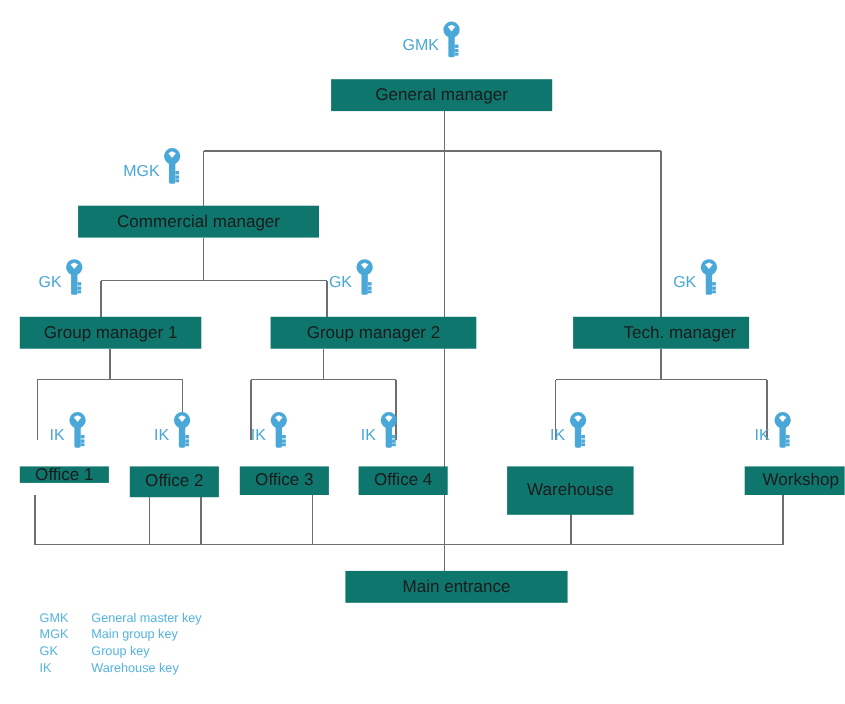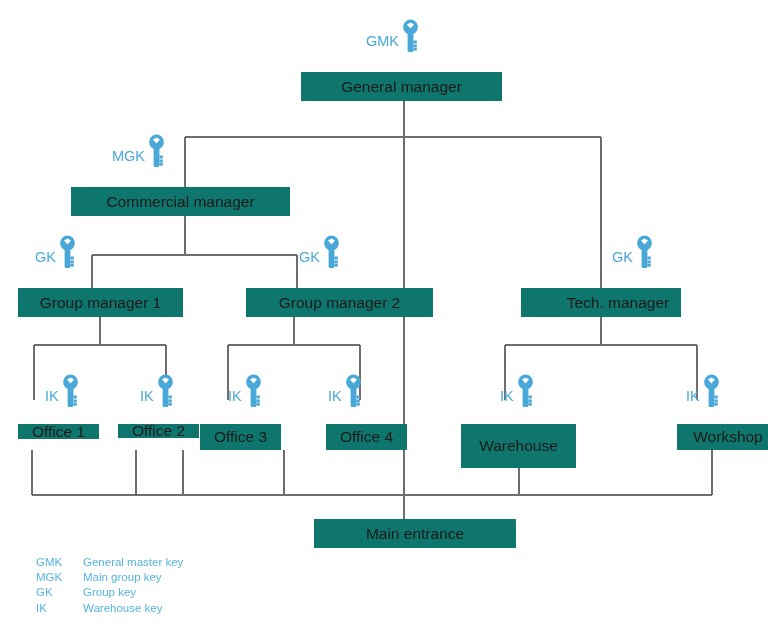--- a/index.html
+++ b/index.html
@@ -190,35 +190,35 @@
         <span class="key-code">IK</span>
         <svg class="key-glyph" viewBox="0 0 17 34">
           <circle cx="8.5" cy="8" r="7.4" fill="#4aa8d8"></circle>
           <path d="M8.5 3.6 L12 5.4 L8.5 9.6 L5 5.4 Z" fill="#ffffff"></path>
           <rect x="5.6" y="13" width="5.8" height="20" rx="1.5" fill="#4aa8d8"></rect>
           <rect x="11.4" y="21.5" width="3.4" height="3" fill="#4aa8d8"></rect>
           <rect x="11.4" y="25.5" width="3.4" height="3" fill="#4aa8d8"></rect>
           <rect x="11.4" y="29" width="3.4" height="2.6" fill="#4aa8d8"></rect>
         </svg>
       </div>
-      <div class="node" style="left: 118px; top: 424px; width: 81px; height: 14px;">
+      <div class="node" style="left: 118px; top: 424px; width: 81px; height: 28px;">
         <span>Office 2</span>
       </div>
       <div class="key-tag" style="left: 140px; top: 374px;">
         <span class="key-code">IK</span>
         <svg class="key-glyph" viewBox="0 0 17 34">
           <circle cx="8.5" cy="8" r="7.4" fill="#4aa8d8"></circle>
           <path d="M8.5 3.6 L12 5.4 L8.5 9.6 L5 5.4 Z" fill="#ffffff"></path>
           <rect x="5.6" y="13" width="5.8" height="20" rx="1.5" fill="#4aa8d8"></rect>
           <rect x="11.4" y="21.5" width="3.4" height="3" fill="#4aa8d8"></rect>
           <rect x="11.4" y="25.5" width="3.4" height="3" fill="#4aa8d8"></rect>
           <rect x="11.4" y="29" width="3.4" height="2.6" fill="#4aa8d8"></rect>
         </svg>
       </div>
-      <div class="node" style="left: 200px; top: 424px; width: 81px; height: 26px;">
+      <div class="node" style="left: 218px; top: 424px; width: 81px; height: 26px;">
         <span>Office 3</span>
       </div>
       <div class="key-tag" style="left: 228px; top: 374px;">
         <span class="key-code">IK</span>
         <svg class="key-glyph" viewBox="0 0 17 34">
           <circle cx="8.5" cy="8" r="7.4" fill="#4aa8d8"></circle>
           <path d="M8.5 3.6 L12 5.4 L8.5 9.6 L5 5.4 Z" fill="#ffffff"></path>
           <rect x="5.6" y="13" width="5.8" height="20" rx="1.5" fill="#4aa8d8"></rect>
           <rect x="11.4" y="21.5" width="3.4" height="3" fill="#4aa8d8"></rect>
           <rect x="11.4" y="25.5" width="3.4" height="3" fill="#4aa8d8"></rect>

